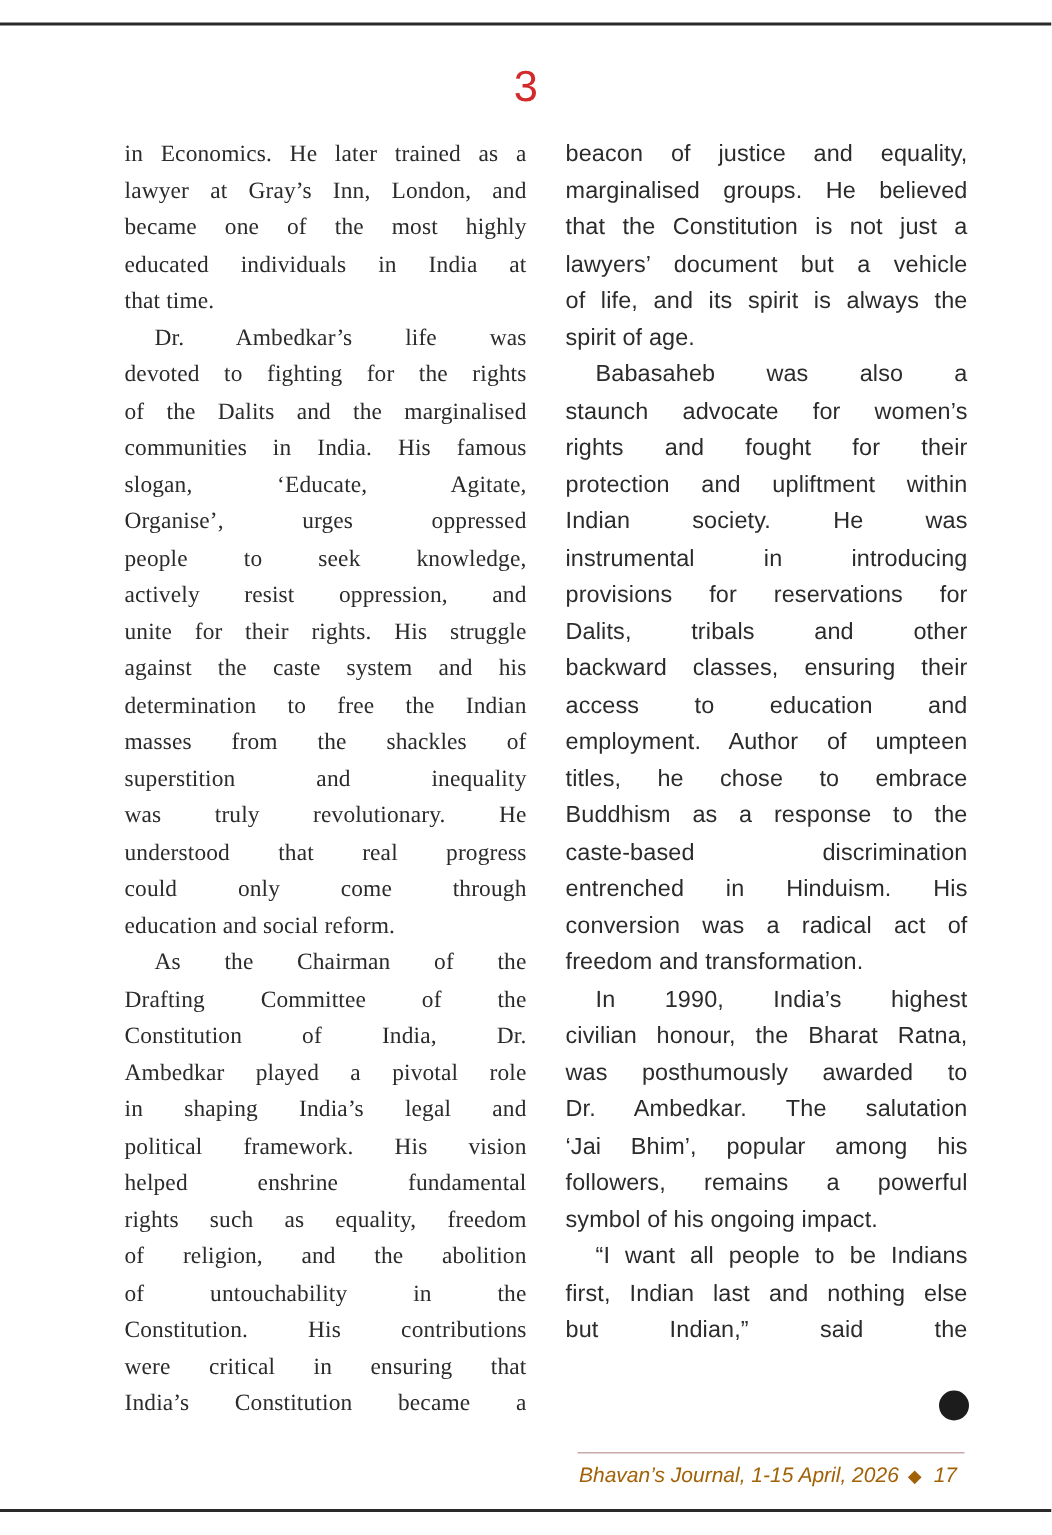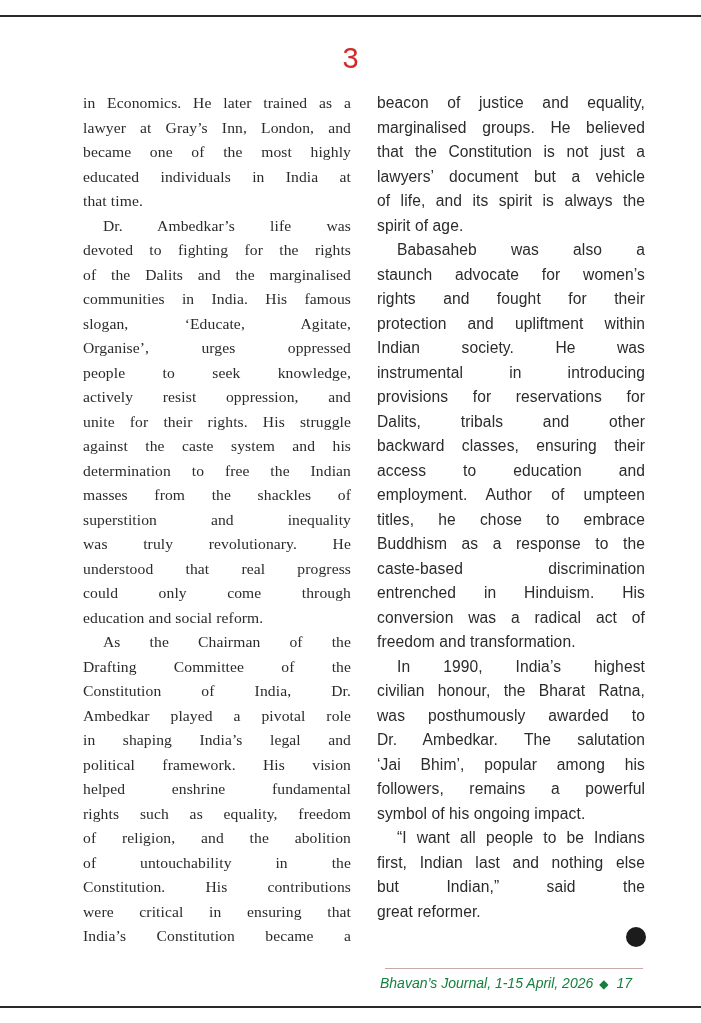--- a/index.html
+++ b/index.html
@@ -13,22 +13,22 @@
   .col-left { left: 83px; width: 268px; font-family: Liberation Serif, serif; }
   .col-right { left: 377px; width: 268px; }
   .line { display: block; font-size: 15.6px; line-height: 24.5px; height: 24.5px;
           text-align: justify; text-align-last: justify; white-space: nowrap; overflow: visible;
           letter-spacing: 0.1px; }
   .line.last { text-align-last: left; }
   .line.indent { padding-left: 20px; }
   .end-mark { position: absolute; left: 626px; top: 927px; width: 20px; height: 20px;
               border-radius: 50%; background: #1c1c1c; }
   .footer-rule { position: absolute; left: 385px; top: 968px; width: 258px; height: 1px; background: #c9a8a8; }
-  .footer { position: absolute; left: 380px; top: 975px; width: 264px; text-align: left;
-            font-size: 14px; font-style: italic; color: #15803d; }
+  .footer { position: absolute; left: 380px; top: 975px; width: 264px; text-align: center;
+            font-size: 14px; font-style: italic; color: #a16207; }
   .footer .diamond { font-style: normal; font-size: 12px; margin: 0 8px 0 6px; }
 </style>
 </head>
 <body>
 
 <div class="rule-top"></div>
 
 <div class="page-num">3</div>
 
 <div class="col col-left" id="col-left">
@@ -95,21 +95,20 @@
     <span class="line indent">In 1990, India’s highest</span>
     <span class="line">civilian honour, the Bharat Ratna,</span>
     <span class="line">was posthumously awarded to</span>
     <span class="line">Dr. Ambedkar. The salutation</span>
     <span class="line">‘Jai Bhim’, popular among his</span>
     <span class="line">followers, remains a powerful</span>
     <span class="line last">symbol of his ongoing impact.</span>
     <span class="line indent">“I want all people to be Indians</span>
     <span class="line">first, Indian last and nothing else</span>
     <span class="line">but Indian,” said the</span>
-    <span class="line last">great reformer.</span>
   </div>
 
 <div class="end-mark"></div>
 
 <div class="footer-rule"></div>
 <div class="footer">
   <span>Bhavan’s Journal, 1-15 April, 2026</span><span class="diamond">◆</span><span>17</span>
 </div>
 
 <div class="rule-bottom"></div>

